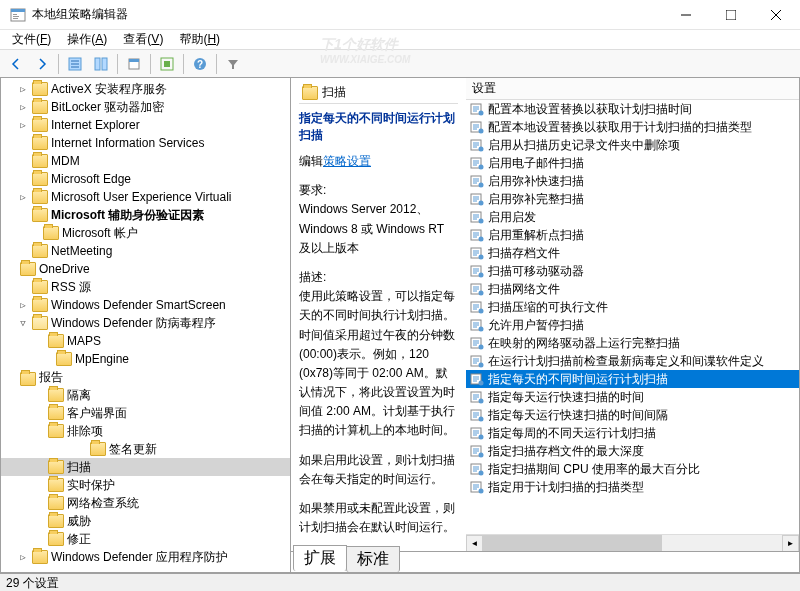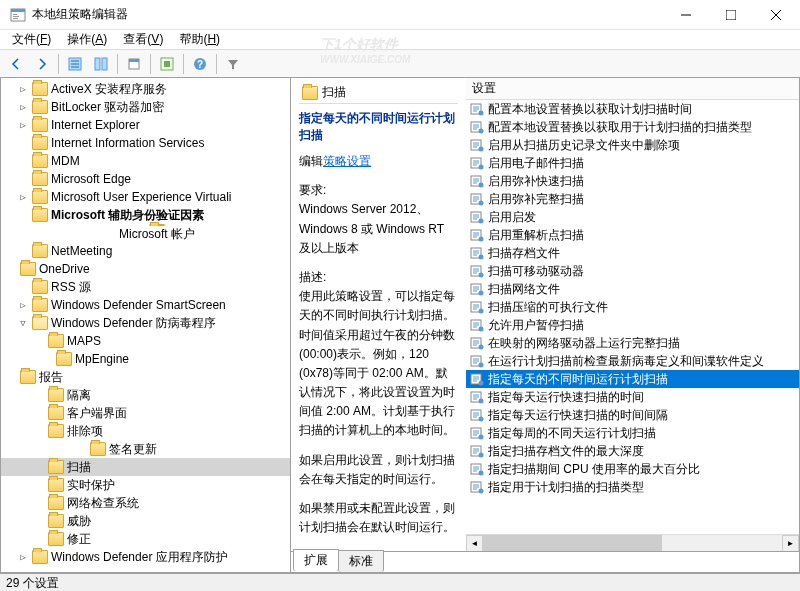--- a/index.html
+++ b/index.html
@@ -38,21 +38,21 @@
 .settings-header { height: 22px; display: flex; align-items: center; padding: 0 6px; background: #fbfbfb; border-bottom: 1px solid #ddd; font-size: 12px; }
 .settings-list { flex: 1; overflow-y: auto; overflow-x: auto; }
 .setting-item { display: flex; align-items: center; height: 18px; padding: 0 4px; white-space: nowrap; }
 .setting-item.selected { background: #0078d7; color: #fff; }
 .setting-icon { width: 14px; height: 14px; margin-right: 4px; display: inline-flex; align-items: center; justify-content: center; }
 .scroll-h { height: 17px; background: #f0f0f0; border-top: 1px solid #ddd; display: flex; align-items: center; }
 .scroll-h-btn { width: 17px; height: 17px; background: #f0f0f0; border: 1px solid #cdcdcd; display: flex; align-items: center; justify-content: center; font-size: 8px; }
 .scroll-h-track { flex: 1; height: 100%; position: relative; background: #f0f0f0; }
 .scroll-h-thumb { position: absolute; height: 100%; background: #cdcdcd; }
 .tabs { height: 21px; display: flex; align-items: flex-end; background: #fff; padding: 0 2px; border-top: 1px solid #a0a0a0; }
-.tab { padding: 2px 10px; font-size: 12px; border: 1px solid #a0a0a0; border-bottom: none; background: #f0f0f0; margin-right: -1px; border-radius: 0 0 3px 3px; }
+.tab { padding: 2px 10px; font-size: 16px; border: 1px solid #a0a0a0; border-bottom: none; background: #f0f0f0; margin-right: -1px; border-radius: 0 0 3px 3px; }
 .tab.active { background: #fff; position: relative; top: -1px; }
 .statusbar { height: 20px; display: flex; align-items: center; padding: 0 6px; font-size: 12px; border-top: 1px solid #a0a0a0; background: #f0f0f0; }
 .outer-border { border: 1px solid #a0a0a0; border-top: none; }
 .watermark { position: absolute; top: 36px; left: 320px; color: #e8e8e8; font-size: 14px; font-weight: bold; pointer-events: none; z-index: 0; font-style: italic; }
 svg { display: block; }
 </style>
 </head>
 <body>
 
 <div class="titlebar">
@@ -185,21 +185,21 @@
           <div class="tree-item" style="padding-left: 16px;">
             <span class="tree-toggle">▷</span>
             <span class="tree-icon folder-icon"></span>
             <span class="tree-label">Microsoft User Experience Virtuali</span>
           </div>
           <div class="tree-item" style="padding-left: 16px; font-weight: bold;">
             <span class="tree-toggle"></span>
             <span class="tree-icon folder-icon"></span>
             <span class="tree-label">Microsoft 辅助身份验证因素</span>
           </div>
-          <div class="tree-item" style="padding-left: 27px; flex-direction: column;">
+          <div class="tree-item" style="padding-left: 27px;">
             <span class="tree-toggle"></span>
             <span class="tree-icon folder-icon"></span>
             <span class="tree-label">Microsoft 帐户</span>
           </div>
           <div class="tree-item" style="padding-left: 16px;">
             <span class="tree-toggle"></span>
             <span class="tree-icon folder-icon"></span>
             <span class="tree-label">NetMeeting</span>
           </div>
           <div class="tree-item" style="">
@@ -225,21 +225,21 @@
           <div class="tree-item" style="padding-left: 32px;">
             <span class="tree-toggle"></span>
             <span class="tree-icon folder-icon"></span>
             <span class="tree-label">MAPS</span>
           </div>
           <div class="tree-item" style="padding-left: 40px;">
             <span class="tree-toggle"></span>
             <span class="tree-icon folder-icon"></span>
             <span class="tree-label">MpEngine</span>
           </div>
-          <div class="tree-item" style="">
+          <div class="tree-item" style=" align-items: flex-end;">
             <span class="tree-toggle"></span>
             <span class="tree-icon folder-icon"></span>
             <span class="tree-label">报告</span>
           </div>
           <div class="tree-item" style="padding-left: 32px;">
             <span class="tree-toggle"></span>
             <span class="tree-icon folder-icon"></span>
             <span class="tree-label">隔离</span>
           </div>
           <div class="tree-item" style="padding-left: 32px;">

